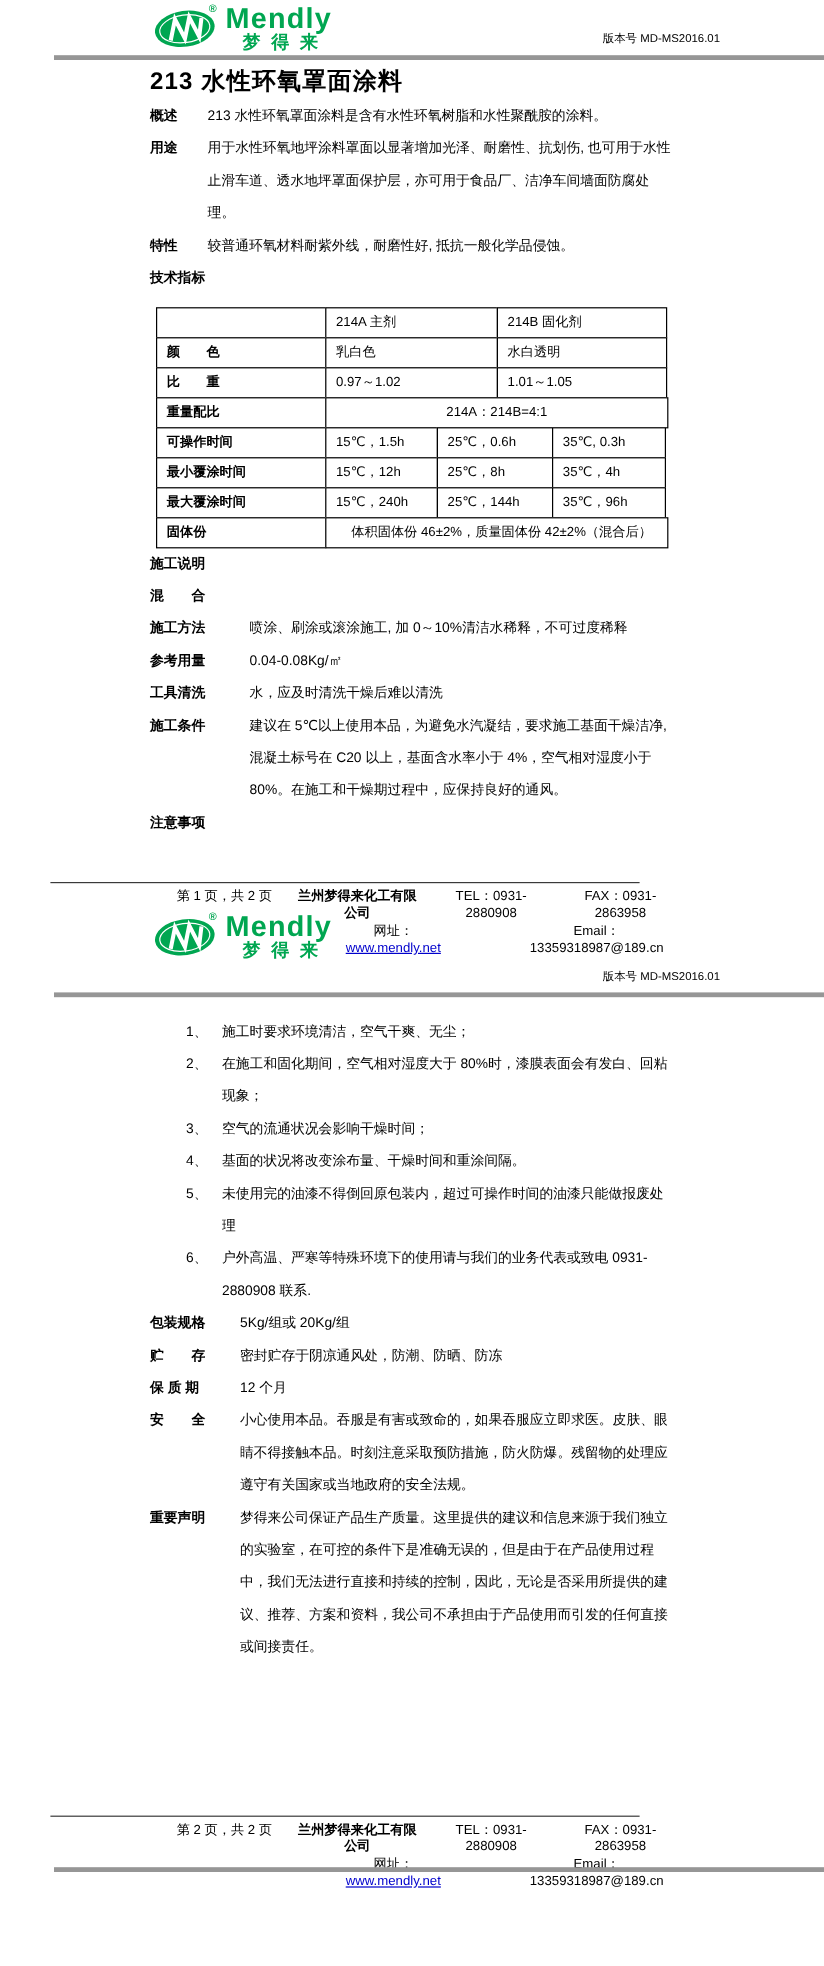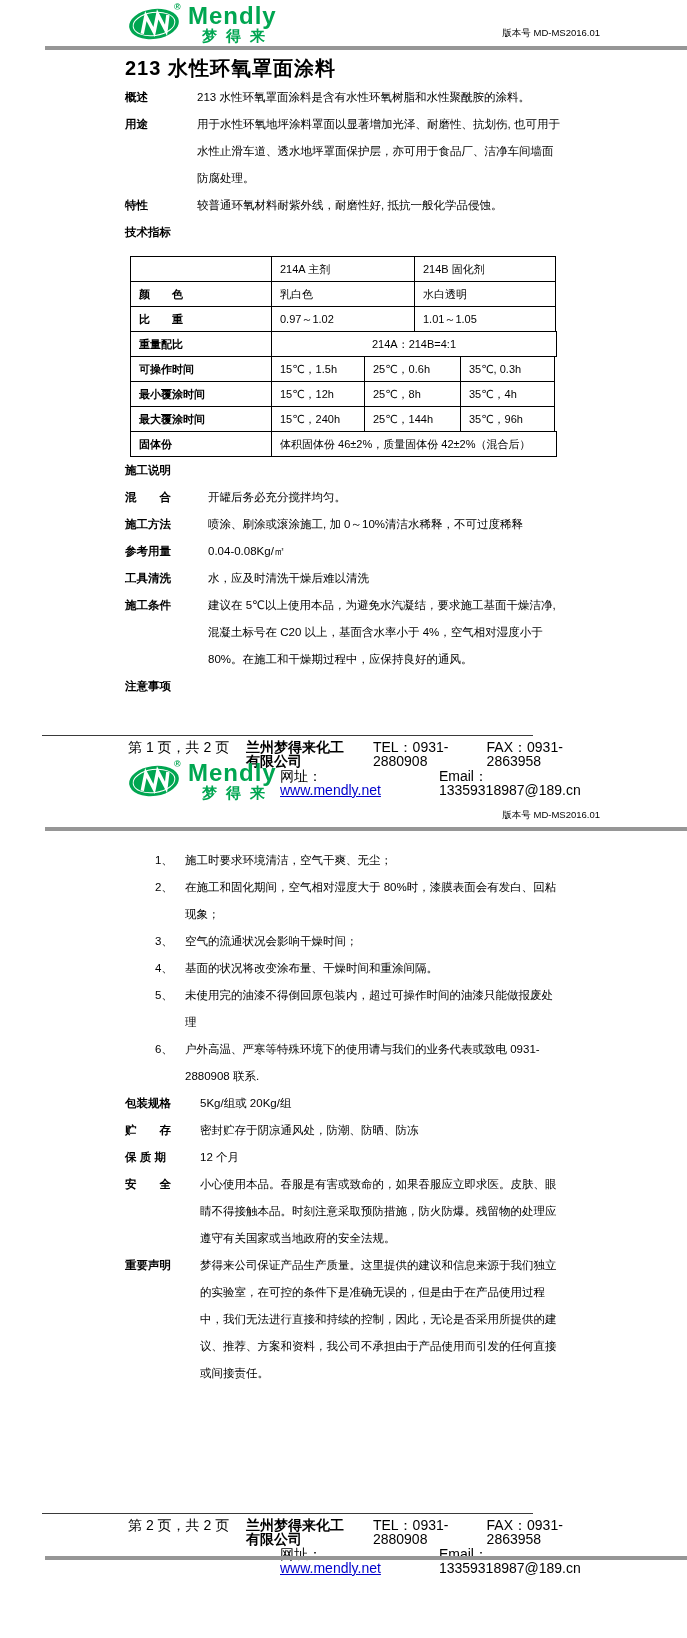--- a/index.html
+++ b/index.html
@@ -11,49 +11,49 @@
   .logo{position:absolute;left:128px;top:4px;display:flex;align-items:flex-start;}
   .logo-words{margin-left:6px;}
   .logo-en{font-size:24px;font-weight:bold;color:#00A651;letter-spacing:1px;line-height:24px;}
   .logo-cn{font-size:15px;font-weight:bold;color:#00A651;letter-spacing:9px;line-height:16px;margin-left:14px;}
   .reg{position:absolute;left:46px;top:-2px;font-size:9px;color:#00A651;font-weight:bold;}
   .version{position:absolute;right:87px;font-size:9.5px;line-height:12px;}
   .hrule{position:absolute;left:45px;right:0;height:4px;background:#969696;}
   
   .content{margin-left:125px;width:437px;font-size:11.5px;}
   .title{font-size:20px;font-weight:bold;line-height:28px;margin:4px 0 2px 0;letter-spacing:1px;}
-  .sec{display:flex;line-height:27px;gap:24px;}
+  .sec{display:flex;line-height:27px;}
   .sec .lbl{flex:0 0 48px;font-weight:bold;}
   .sec .txt{flex:1;}
   .h2{font-weight:bold;line-height:27px;}
   
   .ttable{margin:10px 0 0 5px;font-size:11px;}
   .trow{display:flex;}
   .trow + .trow{margin-top:-1px;}
   .tc{box-sizing:border-box;border:1px solid #000;height:26px;line-height:24px;padding-left:8px;background:#fff;}
   .tc + .tc{margin-left:-1px;}
   .lab{font-weight:bold;}
   .w-lab{width:142px;}
   .w-h2{width:144px;}.w-h3{width:142px;}
   .w-c1{width:94px;}.w-c2{width:97px;}.w-c3{width:95px;}
-  .w-span{width:286px;}
+  .w-span{width:286px;text-align:center;}
   .tcenter{text-align:center;padding-left:0;}
   .mt-cons{}
   .cons{display:flex;line-height:27px;}
   .cons .lbl{flex:0 0 83px;font-weight:bold;}
   .cons .txt{flex:1;}
   
   .li{display:flex;line-height:27px;}
   .li .num{flex:0 0 30px;margin-left:30px;}
   .li .txt{flex:1;}
   .inf{display:flex;line-height:27px;}
   .inf .lbl{flex:0 0 75px;font-weight:bold;}
   .inf .txt{flex:1;}
   
-  .footer{position:absolute;left:0;width:561px;font-size:14px;line-height:14px;}
+  .footer{position:absolute;left:0;width:561px;font-size:11px;line-height:14px;text-align:center;}
   .frule{border-top:1px solid #3a3a3a;margin:0 28px 0 42px;}
   .frow{display:flex;margin-top:4px;}
   .fpage{margin-left:128px;flex:0 0 118px;}
   .fl1{display:flex;}
   .fcompany{font-weight:bold;margin-right:16px;}
   .ftel{margin-right:20px;}
   .fl2{display:flex;margin-top:1px;margin-left:34px;}
   .wchunk{margin-right:58px;}
   .weblink{color:#0000CC;text-decoration:underline;cursor:pointer;margin-top:16px;}
   .bottom-band{position:absolute;top:1556px;left:45px;right:0;height:4px;background:#969696;}
@@ -140,21 +140,20 @@
         <div class="trow">
           <div class="tc lab w-lab">固体份</div>
           <div class="tc w-span">体积固体份 46±2%，质量固体份 42±2%（混合后）</div>
         </div>
       </div>
 
       <div class="h2 mt-cons">施工说明</div>
 
       <div class="cons">
         <span class="lbl">混　　合</span>
-        <span class="txt">开罐后务必充分搅拌均匀。</span>
       </div>
       <div class="cons">
         <span class="lbl">施工方法</span>
         <span class="txt">喷涂、刷涂或滚涂施工, 加 0～10%清洁水稀释，不可过度稀释</span>
       </div>
       <div class="cons">
         <span class="lbl">参考用量</span>
         <span class="txt">0.04-0.08Kg/㎡</span>
       </div>
       <div class="cons">

